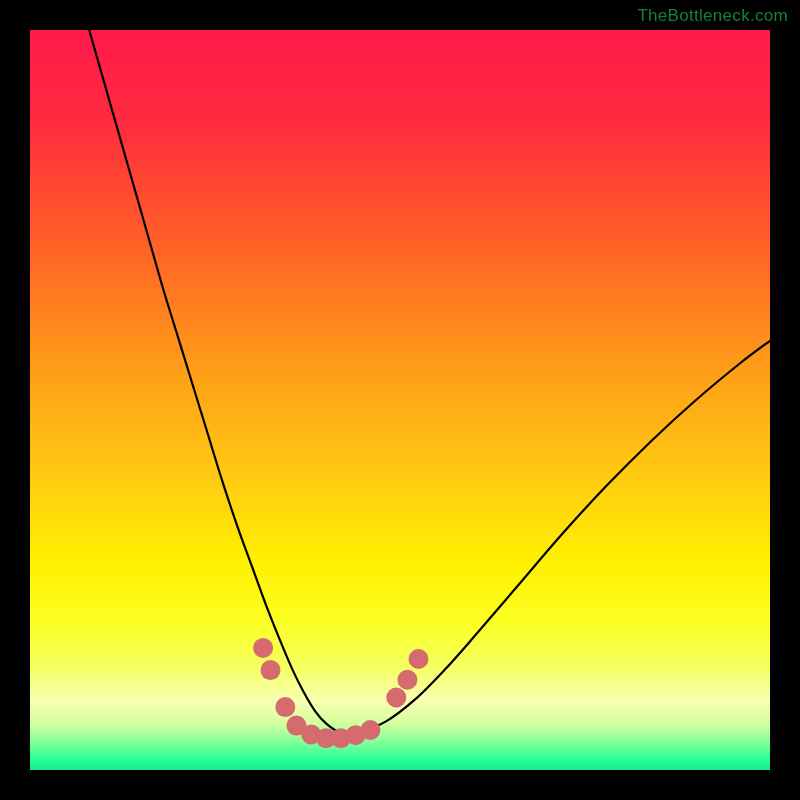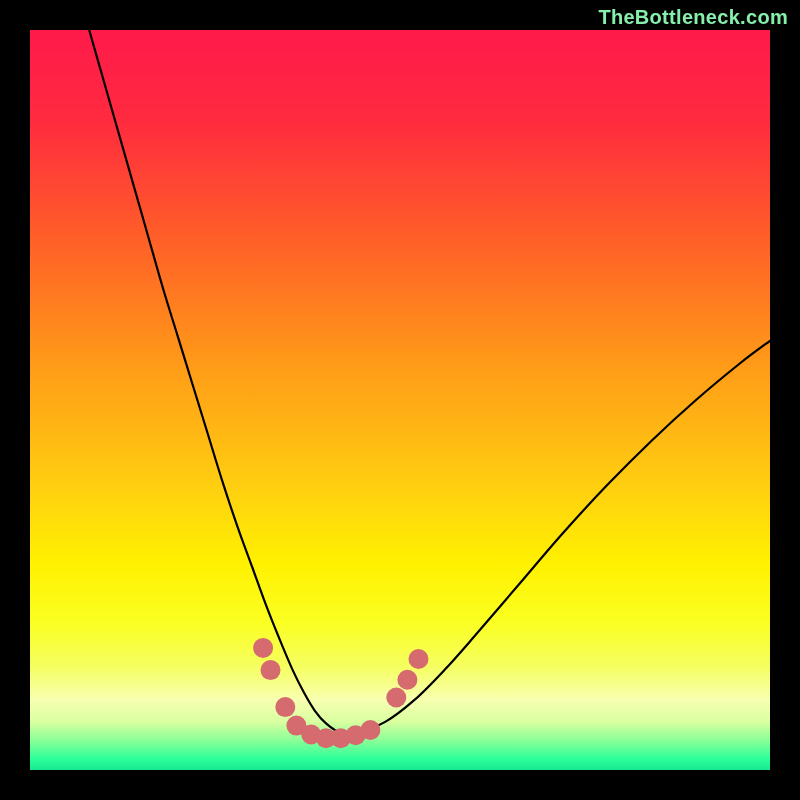--- a/index.html
+++ b/index.html
@@ -23,23 +23,23 @@
     position: absolute;
     top: 30px;
     left: 30px;
     width: 740px;
     height: 740px;
   }
   .watermark {
     position: absolute;
     top: 6px;
     right: 12px;
-    color: #86efac;
-    font-size: 20px;
-    font-weight: 700;
+    color: #15803d;
+    font-size: 17px;
+    font-weight: 400;
     letter-spacing: 0.3px;
     user-select: none;
   }
 </style>
 </head>
 <body>
 
 <div class="frame">
   <div class="watermark">TheBottleneck.com</div>
 

